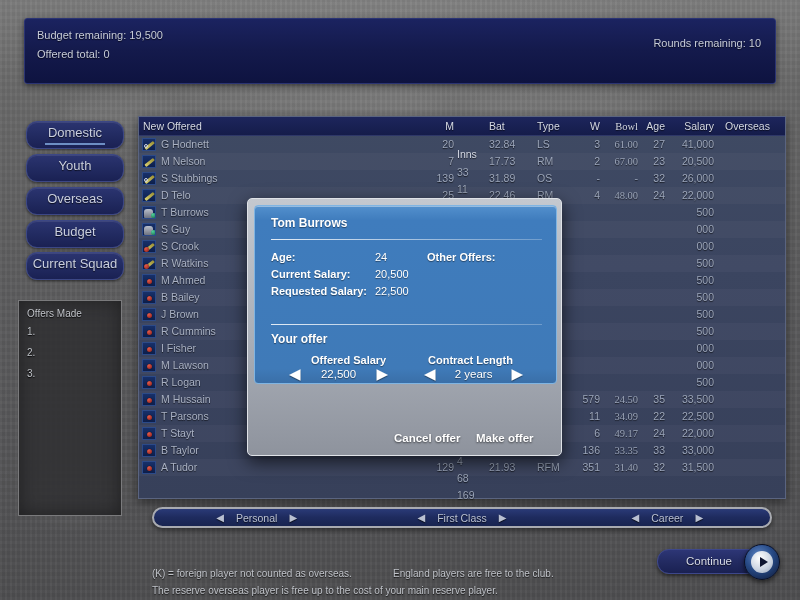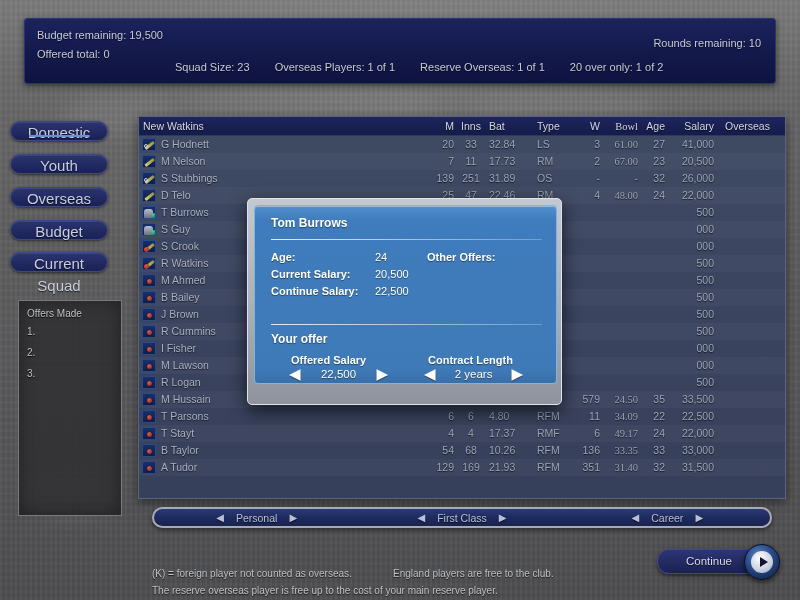--- a/index.html
+++ b/index.html
@@ -53,25 +53,25 @@
   }
   .hdr-txt { position:absolute; color:#c6cbd8; font-size:11px; white-space:nowrap;
              text-shadow:0 1px 1px rgba(0,0,0,.7); }
   #budget   { left:12px; top:10px; }
   #offered  { left:12px; top:29px; }
   #rounds   { right:14px; top:18px; }
   #statsrow { left:150px; top:42px; display:flex; gap:25px; }
 
   
   .navbtn {
-    position:absolute; left:10px; width:98px; height:20px;
+    position:absolute; left:26px; width:98px; height:28px;
     background: linear-gradient(180deg,#2b3470 0%, #232c63 45%, #1a2153 100%);
     border: 1px solid #3c4785;
     border-radius: 11px;
-    color:#c9cede; font-size:15px; text-align:center; line-height:22px;
+    color:#c9cede; font-size:13px; text-align:center; line-height:22px;
     text-shadow:0 1px 1px rgba(0,0,0,.7);
     box-shadow: 0 1px 3px rgba(0,0,0,.55), inset 0 1px 0 rgba(255,255,255,.09);
     cursor:pointer;
   }
   .navbtn.active:after{
     content:""; position:absolute; left:18px; right:18px; bottom:3px; height:2px;
     background:#6d8fc4;
   }
 
   
@@ -119,21 +119,21 @@
           box-shadow:0 0 1px #000; }
   .ball-w { width:4px; height:4px; border-radius:50%; border:1px solid #cfd6e6;
           left:1px; top:5px; }
   .glove { width:9px; height:9px; left:1px; top:2px; border-radius:3px 3px 1px 1px;
            background:linear-gradient(180deg,#b9bfcb,#6d7280); }
   .glove-b { width:5px; height:5px; border-radius:50%; left:8px; top:6px;
            background:radial-gradient(circle at 35% 30%,#4fd09a,#14654a); }
 
   
   .c-name {left:22px;} .c-m{left:289px;width:26px;text-align:right;}
-  .c-inns{left:318px;width:28px;text-align:center;} .c-bat{left:350px;width:34px;text-align:left;}
+  .c-inns{left:318px;width:28px;text-align:left;margin-top:28px;} .c-bat{left:350px;width:34px;text-align:left;}
   .c-type{left:398px;} .c-w{left:437px;width:24px;text-align:right;}
   .c-bowl{left:465px;width:34px;text-align:right;font-family:Liberation Serif, serif;} .c-age{left:504px;width:22px;text-align:right;}
   .c-sal{left:535px;width:40px;text-align:right;} .c-ovs{left:586px;}
   .c-hname{left:4px;} 
 
   
   #tabbar {
     position:absolute; left:152px; top:507px; width:620px; height:21px;
     background: linear-gradient(180deg,#2a3a77 0%, #1e2b5e 50%, #182450 100%);
     border:2px solid #a8aab0; border-radius:11px;
@@ -170,21 +170,21 @@
     display:flex; align-items:center; justify-content:center;
   }
   #cont-knob .tri {
     width:0;height:0;border-left:8px solid #0f1530;
     border-top:5.5px solid transparent;border-bottom:5.5px solid transparent;
     margin-left:3px;
   }
 
   
   #dlg {
-    position:absolute; left:247px; top:198px; width:315px; height:207px;
+    position:absolute; left:247px; top:198px; width:315px; height:258px;
     background: linear-gradient(180deg,#c4c8cf 0%, #a9aeb7 55%, #8e939d 100%);
     border:1px solid #dfe2e7; border-radius:5px;
     box-shadow:0 6px 18px rgba(0,0,0,.65);
   }
   #dlg-inner {
     position:absolute; left:6px; top:6px; width:303px; height:179px;
     background: linear-gradient(180deg,#5390cd 0%, #3f7cbd 8%, #3f7ab8 92%, #3a6fa8 100%);
     border:1px solid #7fb4e2; border-radius:4px;
     box-shadow: inset 0 1px 0 rgba(255,255,255,.4);
   }
@@ -210,44 +210,38 @@
   <div class="blur-blob" style="left:180px;top:88px;width:260px;height:34px;background:#8f8f8f;"></div>
   <div class="blur-blob" style="left:470px;top:92px;width:190px;height:34px;background:#949494;"></div>
   <div class="blur-blob" style="left:30px;top:470px;width:90px;height:50px;background:#7e7e7e;"></div>
   <div class="blur-blob" style="left:620px;top:420px;width:160px;height:60px;background:#7a7a7a;"></div>
 </div>
 
 <div id="topbar">
   <div class="hdr-txt" id="budget">Budget remaining: 19,500</div>
   <div class="hdr-txt" id="offered">Offered total: 0</div>
   <div class="hdr-txt" id="rounds">Rounds remaining: 10</div>
-  <div class="hdr-txt" id="statsrow">
-    <span>Squad Size: 23</span>
-    <span>Overseas Players: 1 of 1</span>
-    <span>Reserve Overseas: 1 of 1</span>
-    <span>20 over only: 1 of 2</span>
-  </div>
 </div>
 
 <div class="navbtn active" style="top:121px">Domestic</div>
 <div class="navbtn" style="top:154px">Youth</div>
 <div class="navbtn" style="top:187px">Overseas</div>
 <div class="navbtn" style="top:220px">Budget</div>
 <div class="navbtn" style="top:252px">Current Squad</div>
 
 <div id="offers">
   <div class="oh">Offers Made</div>
   <div class="oi">1.</div>
   <div class="oi">2.</div>
   <div class="oi">3.</div>
 </div>
 
 <div id="panel">
   <div id="thead">
-    <div class="cell c-hname">New Watkins</div>
+    <div class="cell c-hname">New Offered</div>
     <div class="cell c-m">M</div>
     <div class="cell c-inns">Inns</div>
     <div class="cell c-bat">Bat</div>
     <div class="cell c-type">Type</div>
     <div class="cell c-w">W</div>
     <div class="cell c-bowl">Bowl</div>
     <div class="cell c-age">Age</div>
     <div class="cell c-sal">Salary</div>
     <div class="cell c-ovs">Overseas</div>
   </div>
@@ -595,36 +589,40 @@
     <div class="dtxt dbold" style="left:16px;top:10px;font-size:12px;">Tom Burrows</div>
     <div class="dhr" style="top:33px;"></div>
 
     <div class="dtxt dbold" style="left:16px;top:45px;">Age:</div>
     <div class="dtxt" style="left:120px;top:45px;">24</div>
     <div class="dtxt dbold" style="left:172px;top:45px;">Other Offers:</div>
 
     <div class="dtxt dbold" style="left:16px;top:62px;">Current Salary:</div>
     <div class="dtxt" style="left:120px;top:62px;">20,500</div>
 
-    <div class="dtxt dbold" style="left:16px;top:79px;">Continue Salary:</div>
+    <div class="dtxt dbold" style="left:16px;top:79px;">Requested Salary:</div>
     <div class="dtxt" style="left:120px;top:79px;">22,500</div>
 
     <div class="dhr" style="top:118px;"></div>
 
     <div class="dtxt dbold" style="left:16px;top:126px;font-size:12px;">Your offer</div>
 
-    <div class="dtxt dbold" style="left:36px;top:148px;text-align:center;">Offered Salary</div>
+    <div class="dtxt dbold" style="left:56px;top:148px;text-align:center;">Offered Salary</div>
     <div class="dtxt dbold" style="left:173px;top:148px;">Contract Length</div>
 
     <div class="spin" style="left:34px;top:160px;">
       <span class="ar2">◀</span>
       <span class="val">22,500</span>
       <span class="ar2">▶</span>
     </div>
 
     <div class="spin" style="left:169px;top:160px;">
       <span class="ar2">◀</span>
       <span class="val">2 years</span>
       <span class="ar2">▶</span>
     </div>
   </div>
 
+  <div id="dlg-actions">
+    <div class="dact" style="left:146px;">Cancel offer</div>
+    <div class="dact" style="left:228px;">Make offer</div>
+  </div>
 </div>
 
 </body></html>

